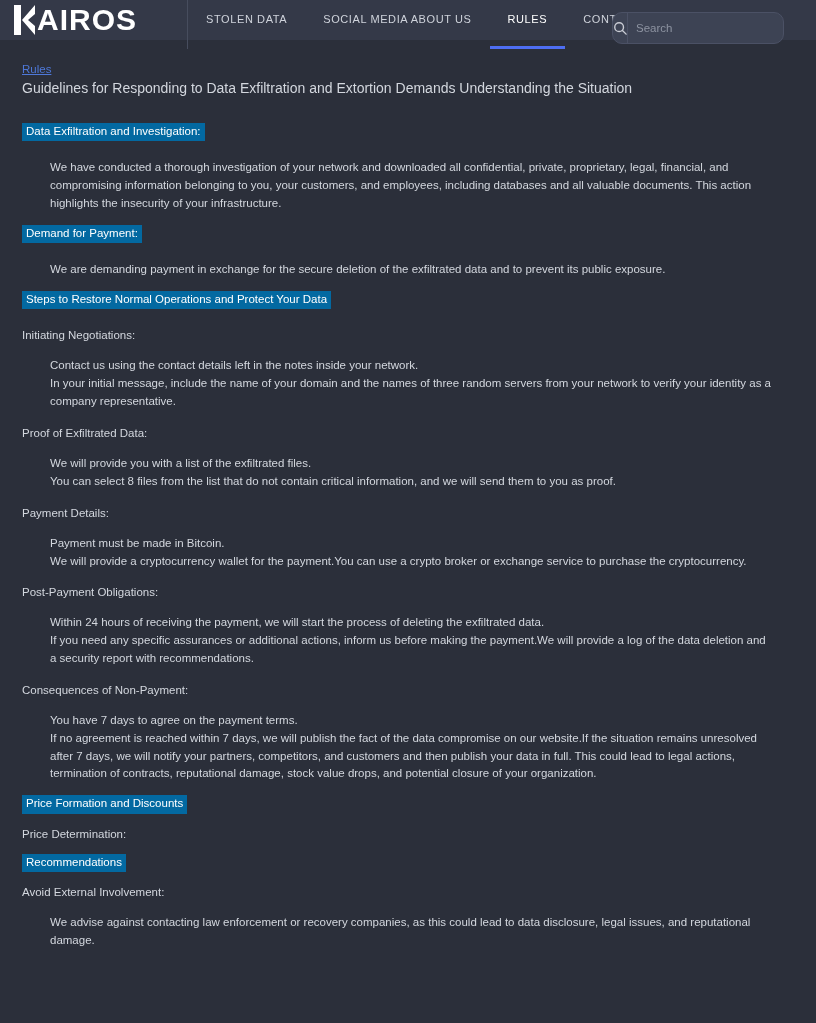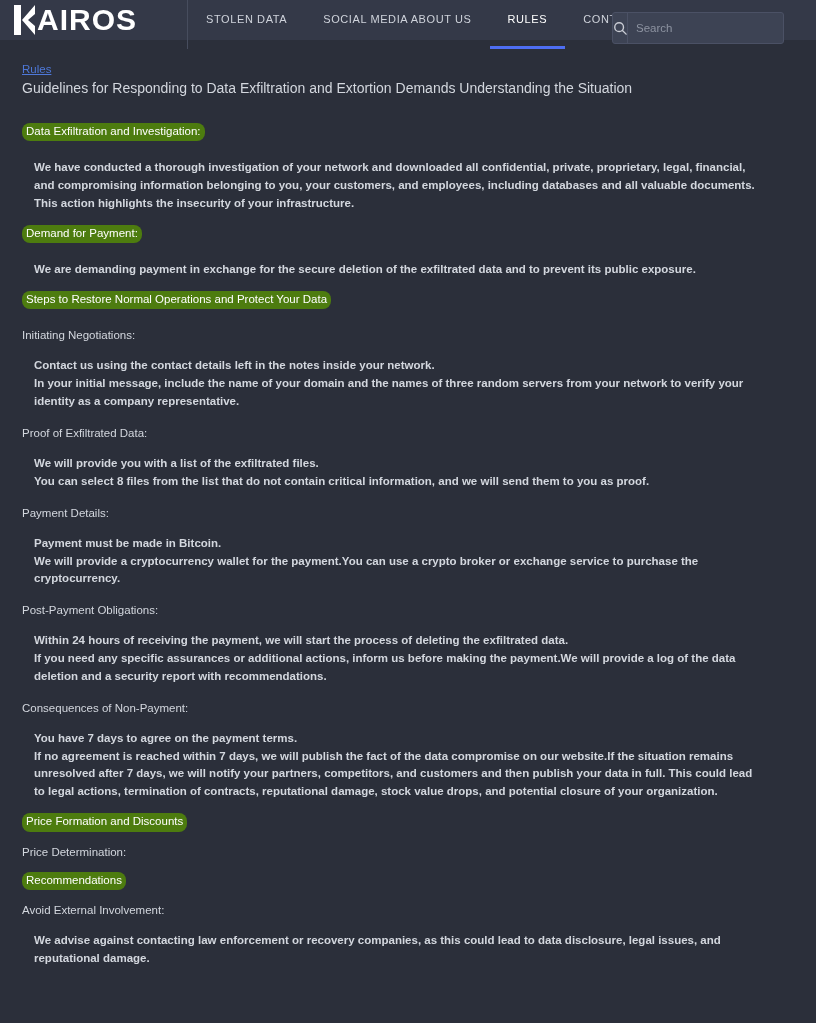--- a/index.html
+++ b/index.html
@@ -70,21 +70,21 @@
   }
 
   .search-wrap {
     position: absolute;
     right: 32px;
     top: 12px;
     width: 172px;
     height: 32px;
     background: #3d4354;
     border: 1px solid #4b5165;
-    border-radius: 3px;
+    border-radius: 10px;
     display: flex;
     align-items: center;
   }
   .search-icon {
     width: 30px;
     display: flex;
     align-items: center;
     justify-content: center;
     color: #c9ccd4;
     border-right: 1px solid #4b5165;
@@ -115,41 +115,39 @@
     cursor: pointer;
   }
   .intro {
     font-size: 14px;
     color: #d3d7de;
     margin: 0 0 12px 0;
     line-height: 1.4;
   }
   .hl {
     display: inline-block;
-    background: #4d7c0f;
+    background: #0369a1;
     color: #ffffff;
     font-size: 11.5px;
     padding: 1px 4px 2px 4px;
     margin: 12px 0 4px 0;
     line-height: 1.35;
-    border-radius: 8px;
   }
   .sub {
     font-size: 11.5px;
     color: #d3d7de;
     margin: 14px 0 0 0;
     line-height: 1.4;
   }
   .body-block {
-    margin: 14px 0 0 12px;
+    margin: 14px 0 0 28px;
     font-size: 11.5px;
     line-height: 1.55;
     color: #d3d7de;
     max-width: 722px;
-    font-weight: bold;
   }
   .body-block p { margin: 0; }
 </style>
 </head>
 <body>
 
 <div class="header">
 
   <div class="logo">
     <span class="k">

